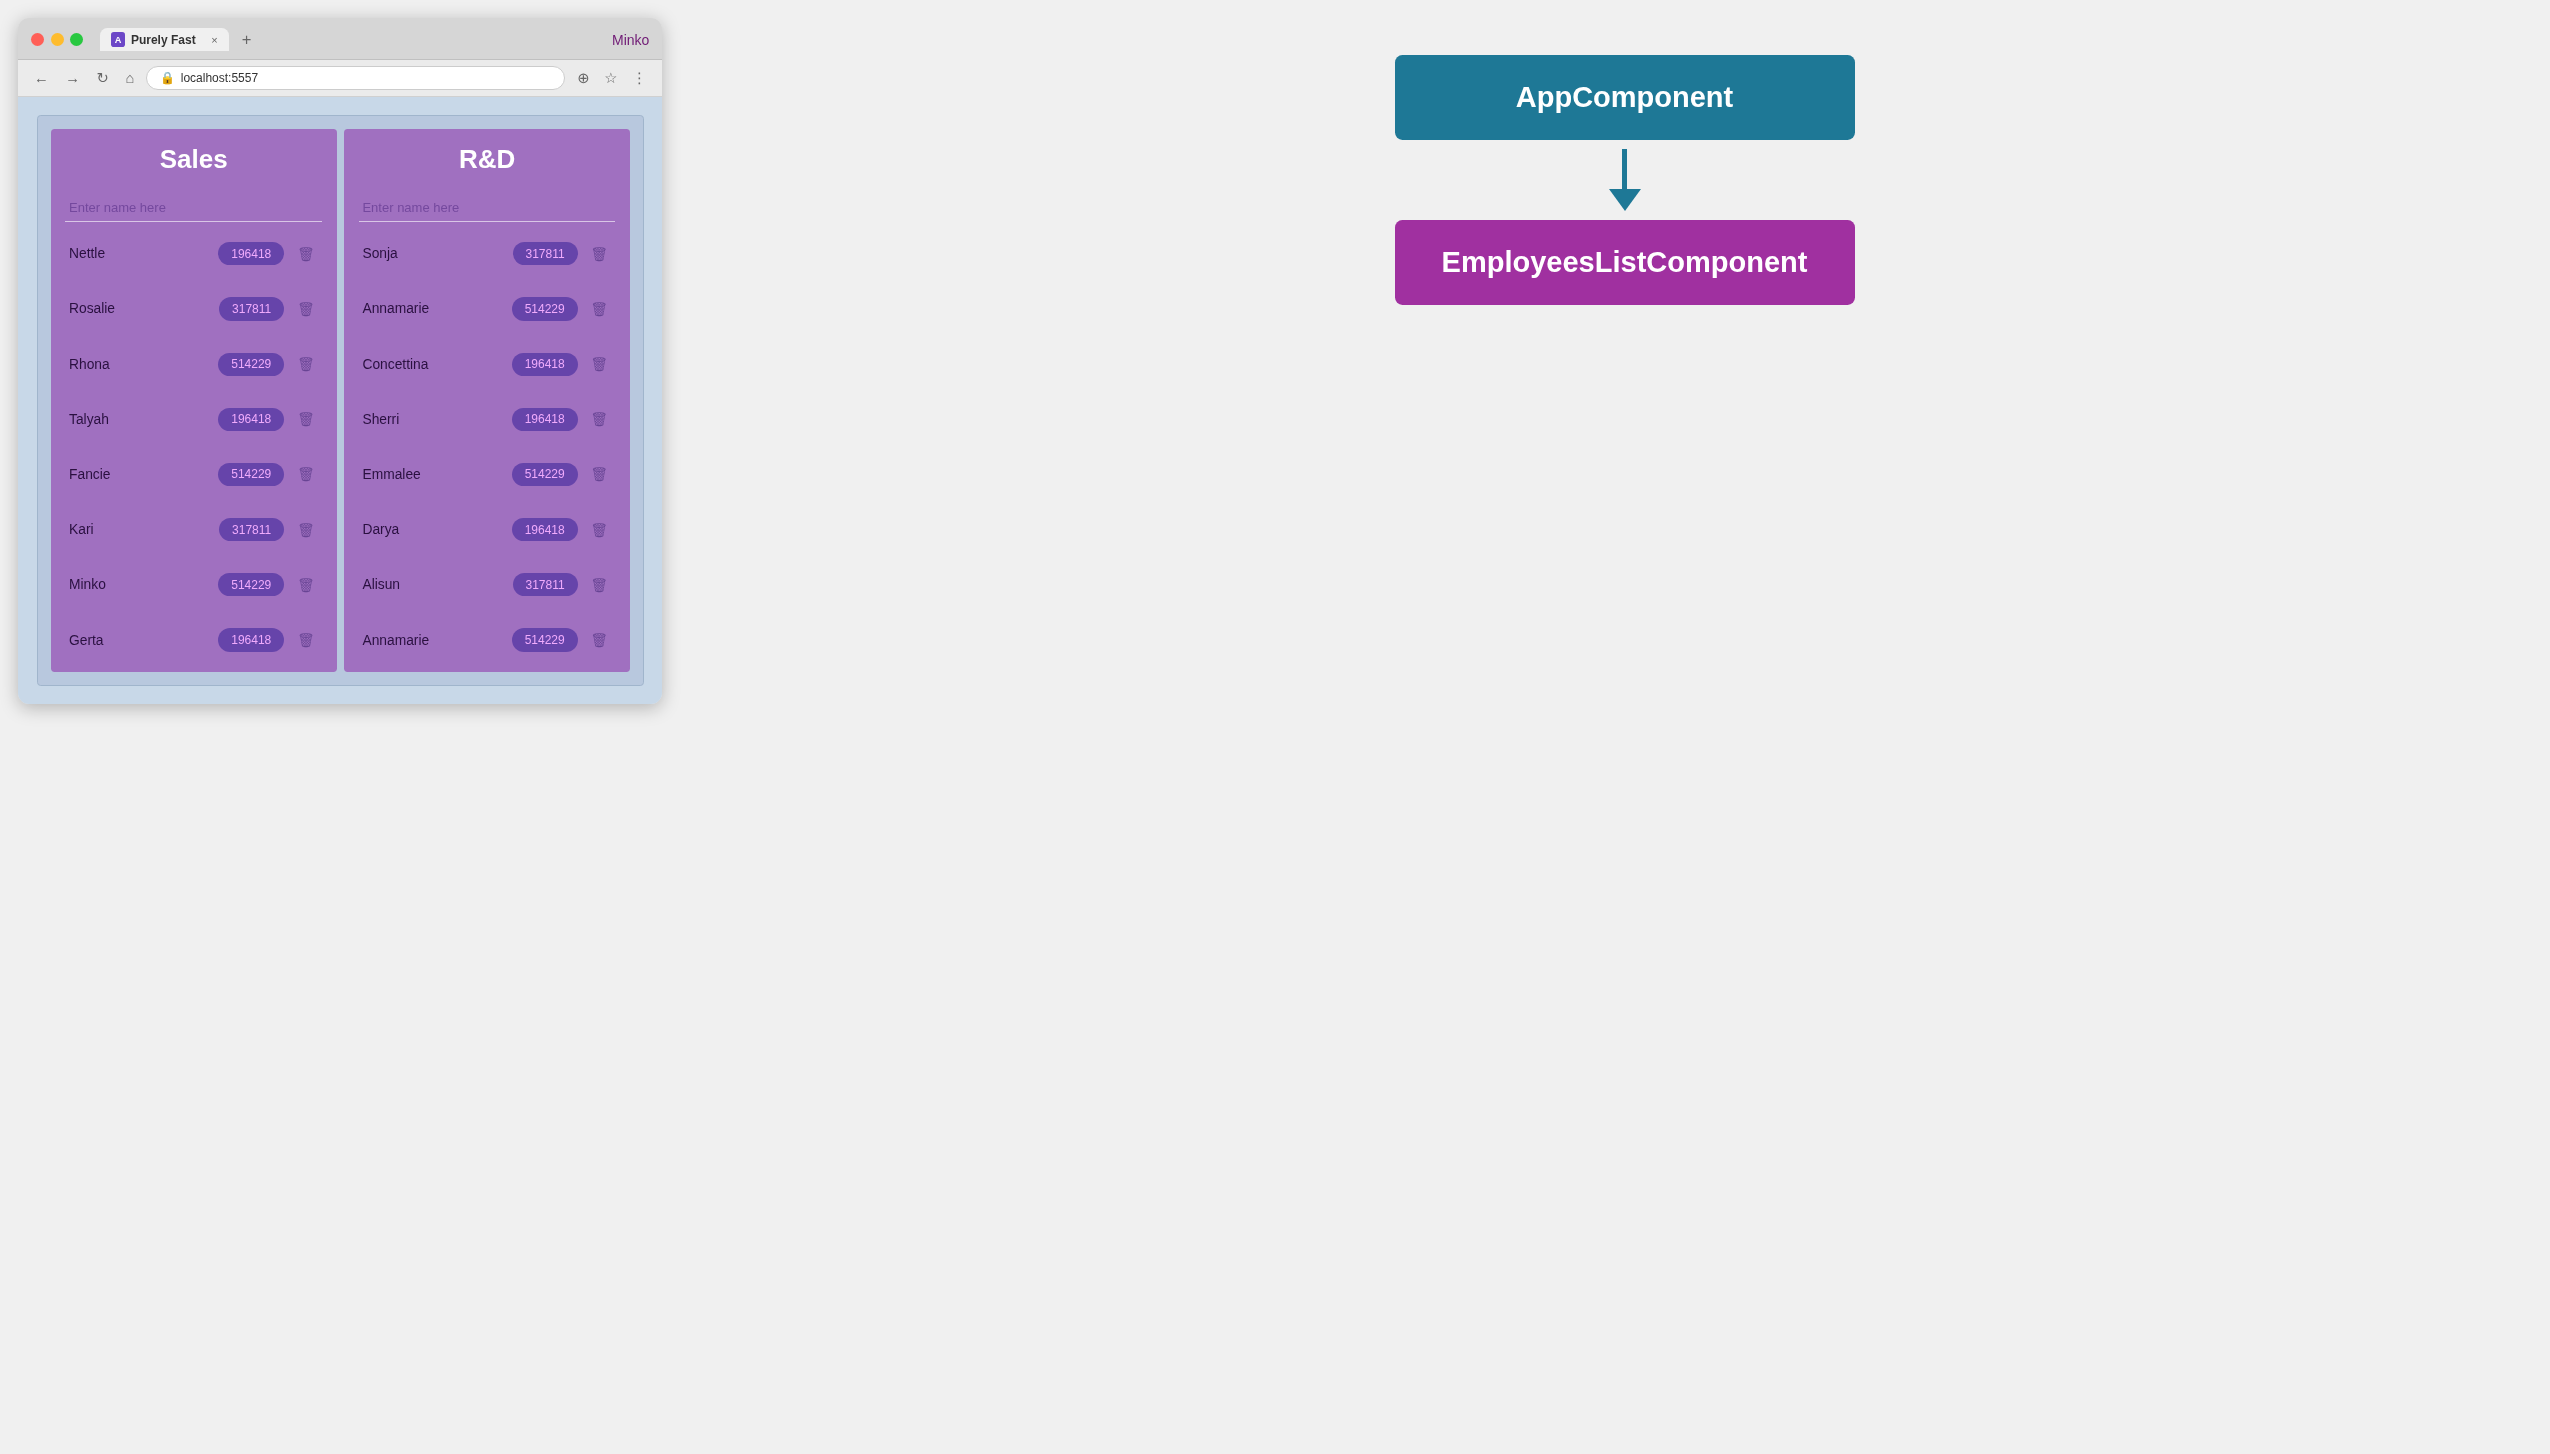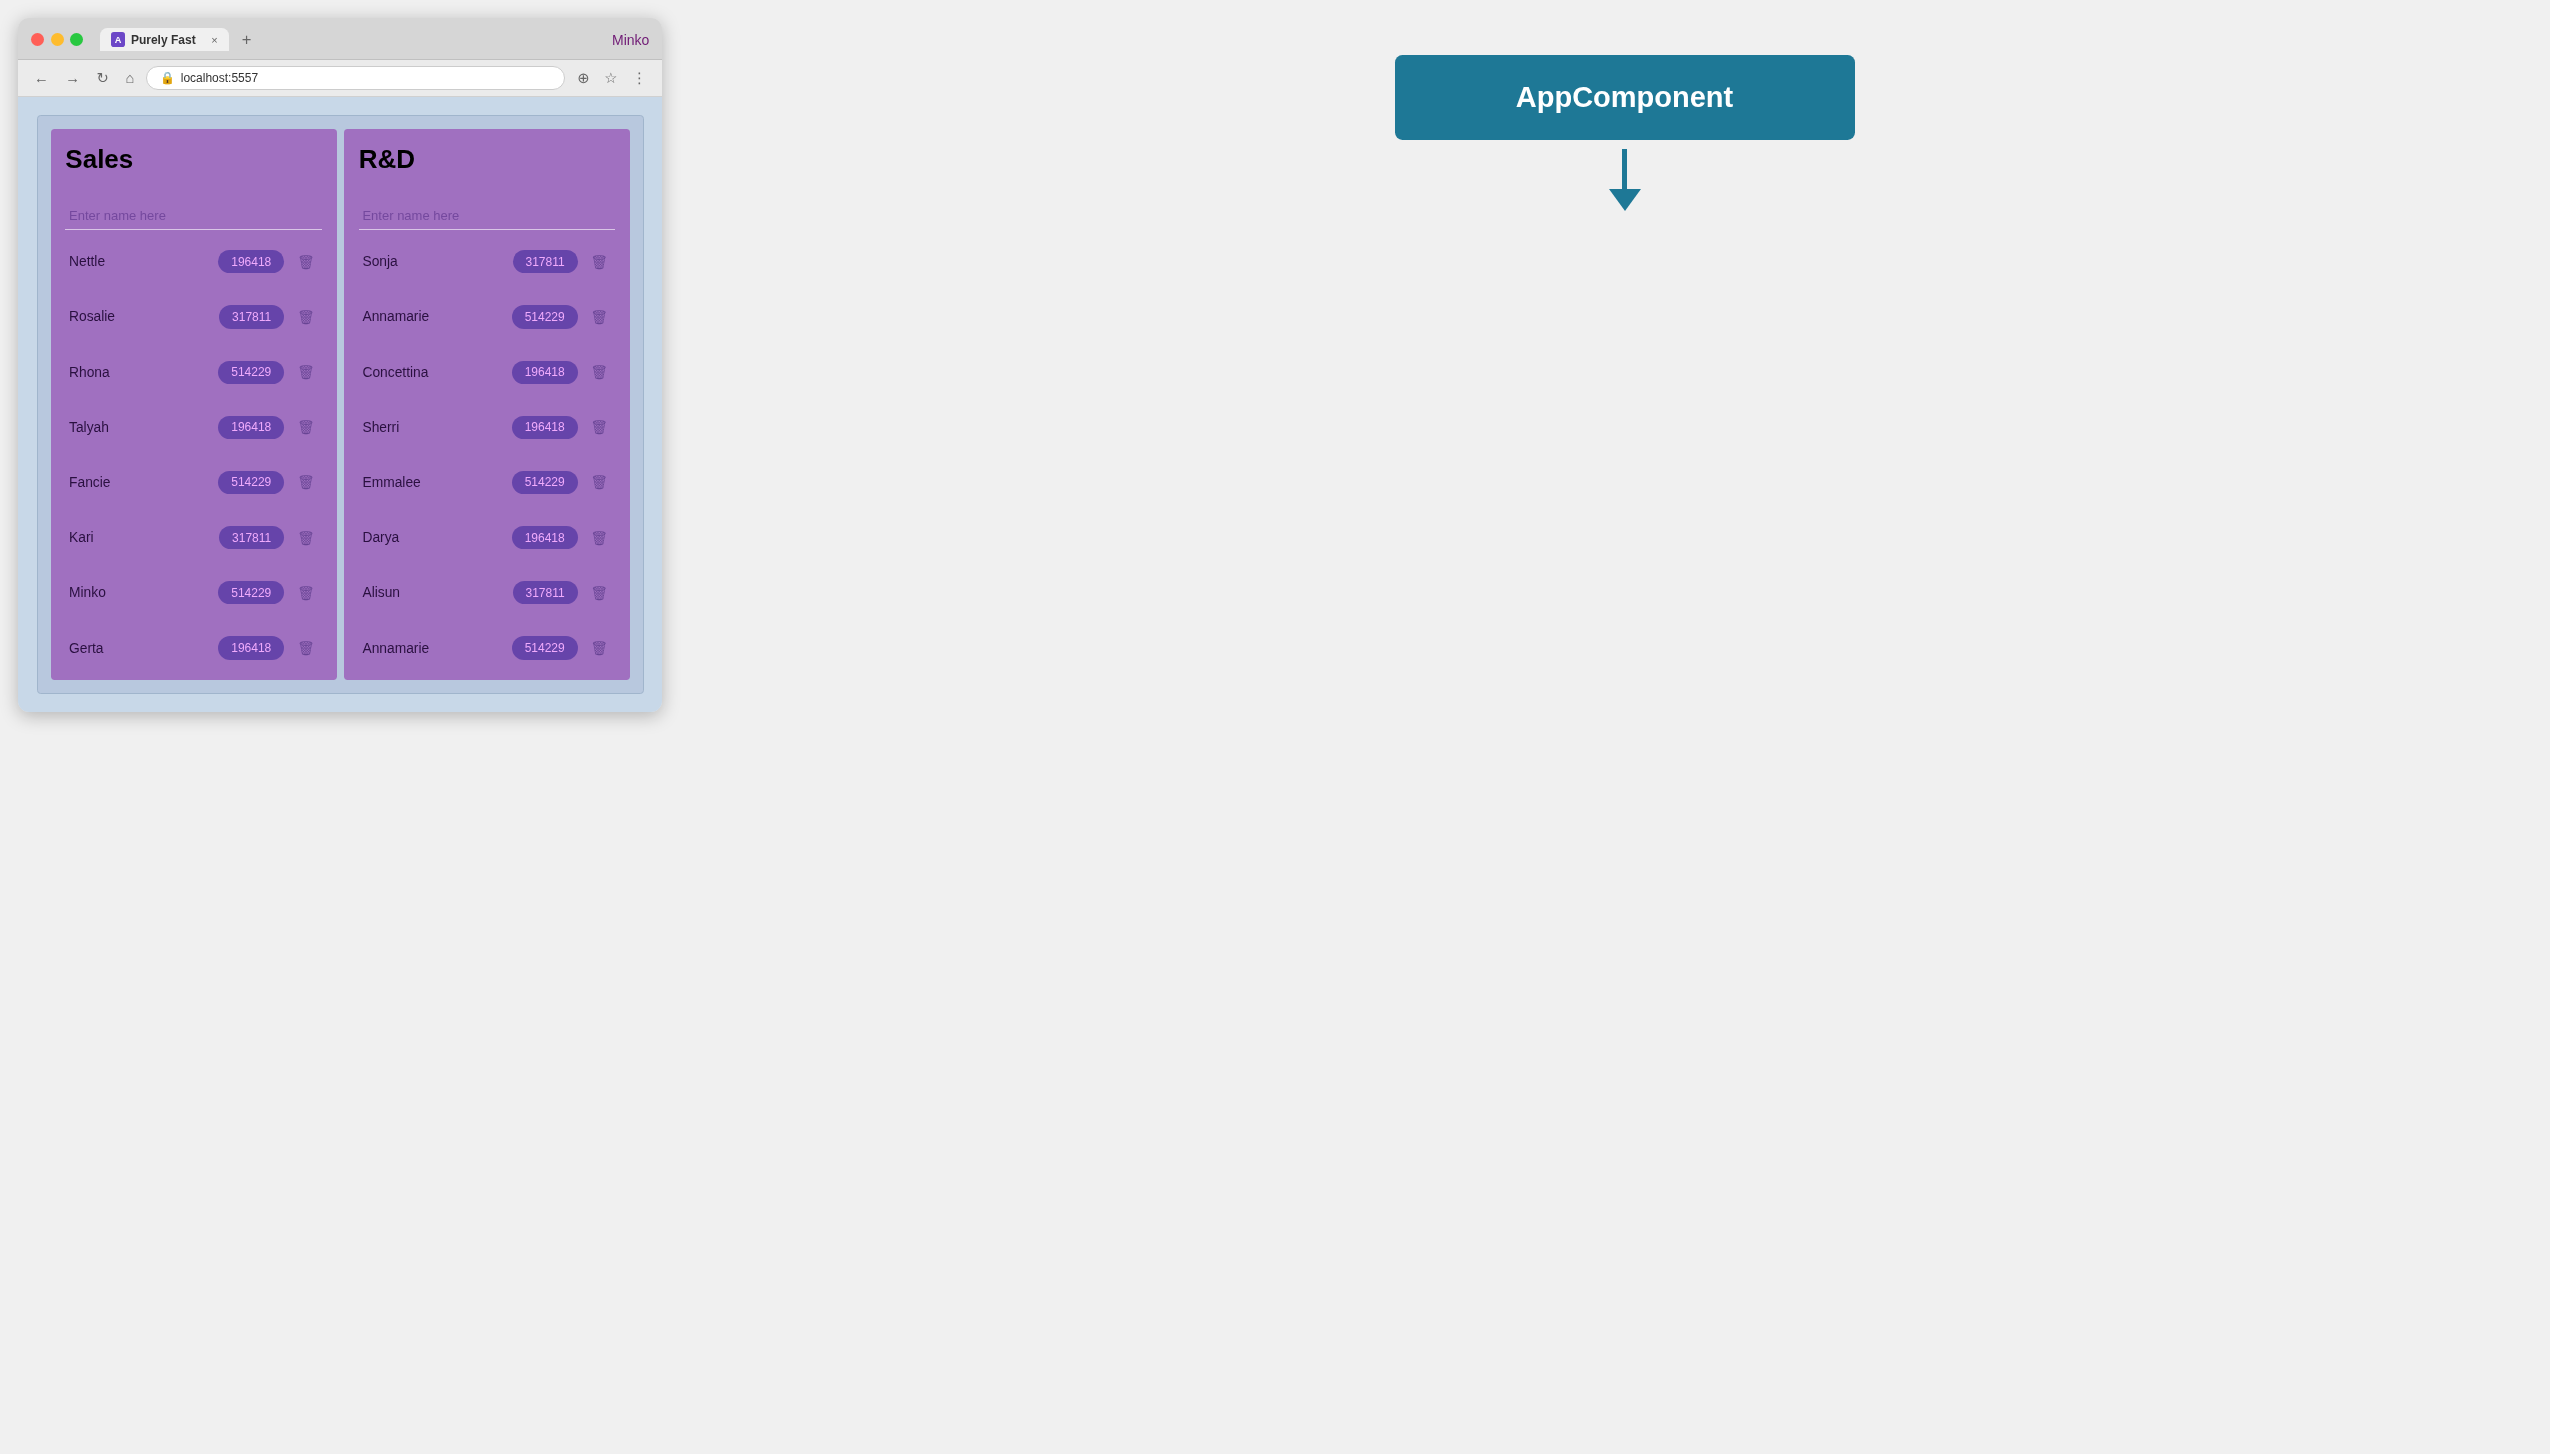--- a/index.html
+++ b/index.html
@@ -180,25 +180,25 @@
 
     .department-panel {
       flex: 1;
       background: #a070c0;
       border-radius: 3.7px;
       padding: 14.7px;
       margin: 3.7px;
     }
 
     .department-title {
-      text-align: left;
+      text-align: center;
       font-size: 26px;
       font-weight: bold;
-      color: #000000;
-      margin-bottom: 28px;
+      color: #ffffff;
+      margin-bottom: 20px;
     }
 
     .name-input {
       width: 100%;
       background: transparent;
       border: none;
       border-bottom: 1.4px solid rgba(255,255,255,0.6);
       padding: 5.5px 3.7px;
       font-size: 13px;
       color: rgba(60, 30, 100, 0.6);
@@ -451,14 +451,17 @@
 <div class="diagram">
   <div class="component-box component-box-app">
     <span class="component-label">AppComponent</span>
   </div>
   <div class="arrow-container">
     <div class="arrow">
       <div class="arrow-line"></div>
       <div class="arrow-head"></div>
     </div>
   </div>
+  <div class="component-box component-box-employees">
+    <span class="component-label">EmployeesListComponent</span>
+  </div>
 </div>
 
 
 </body></html>

